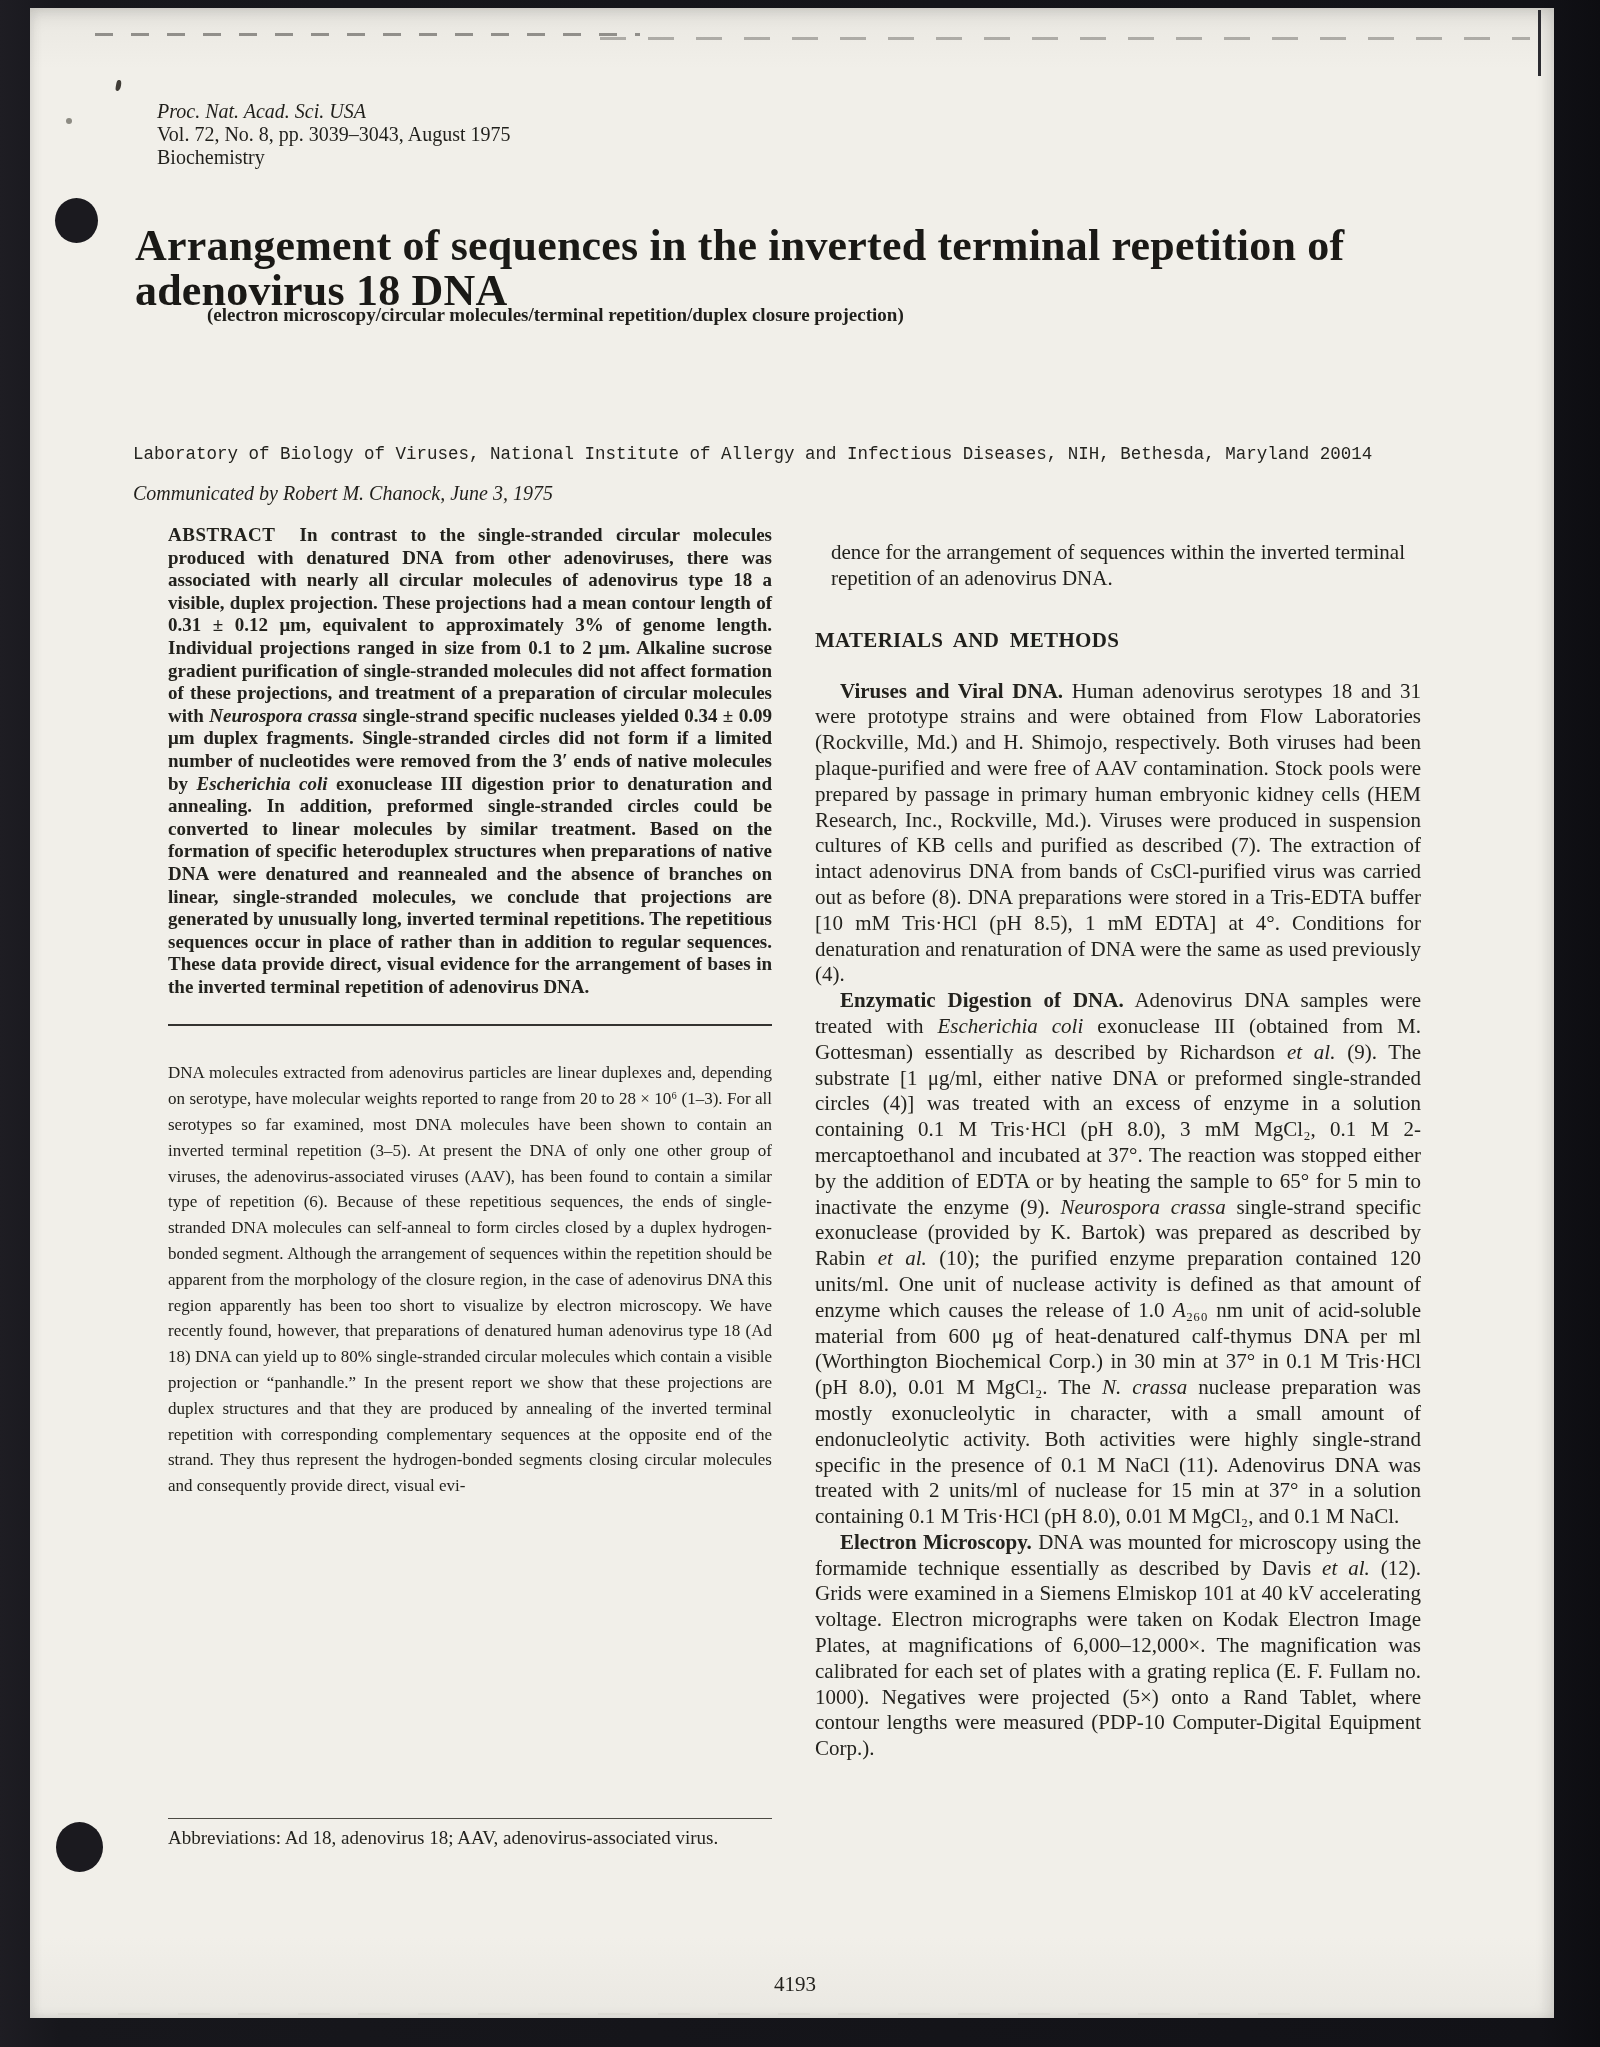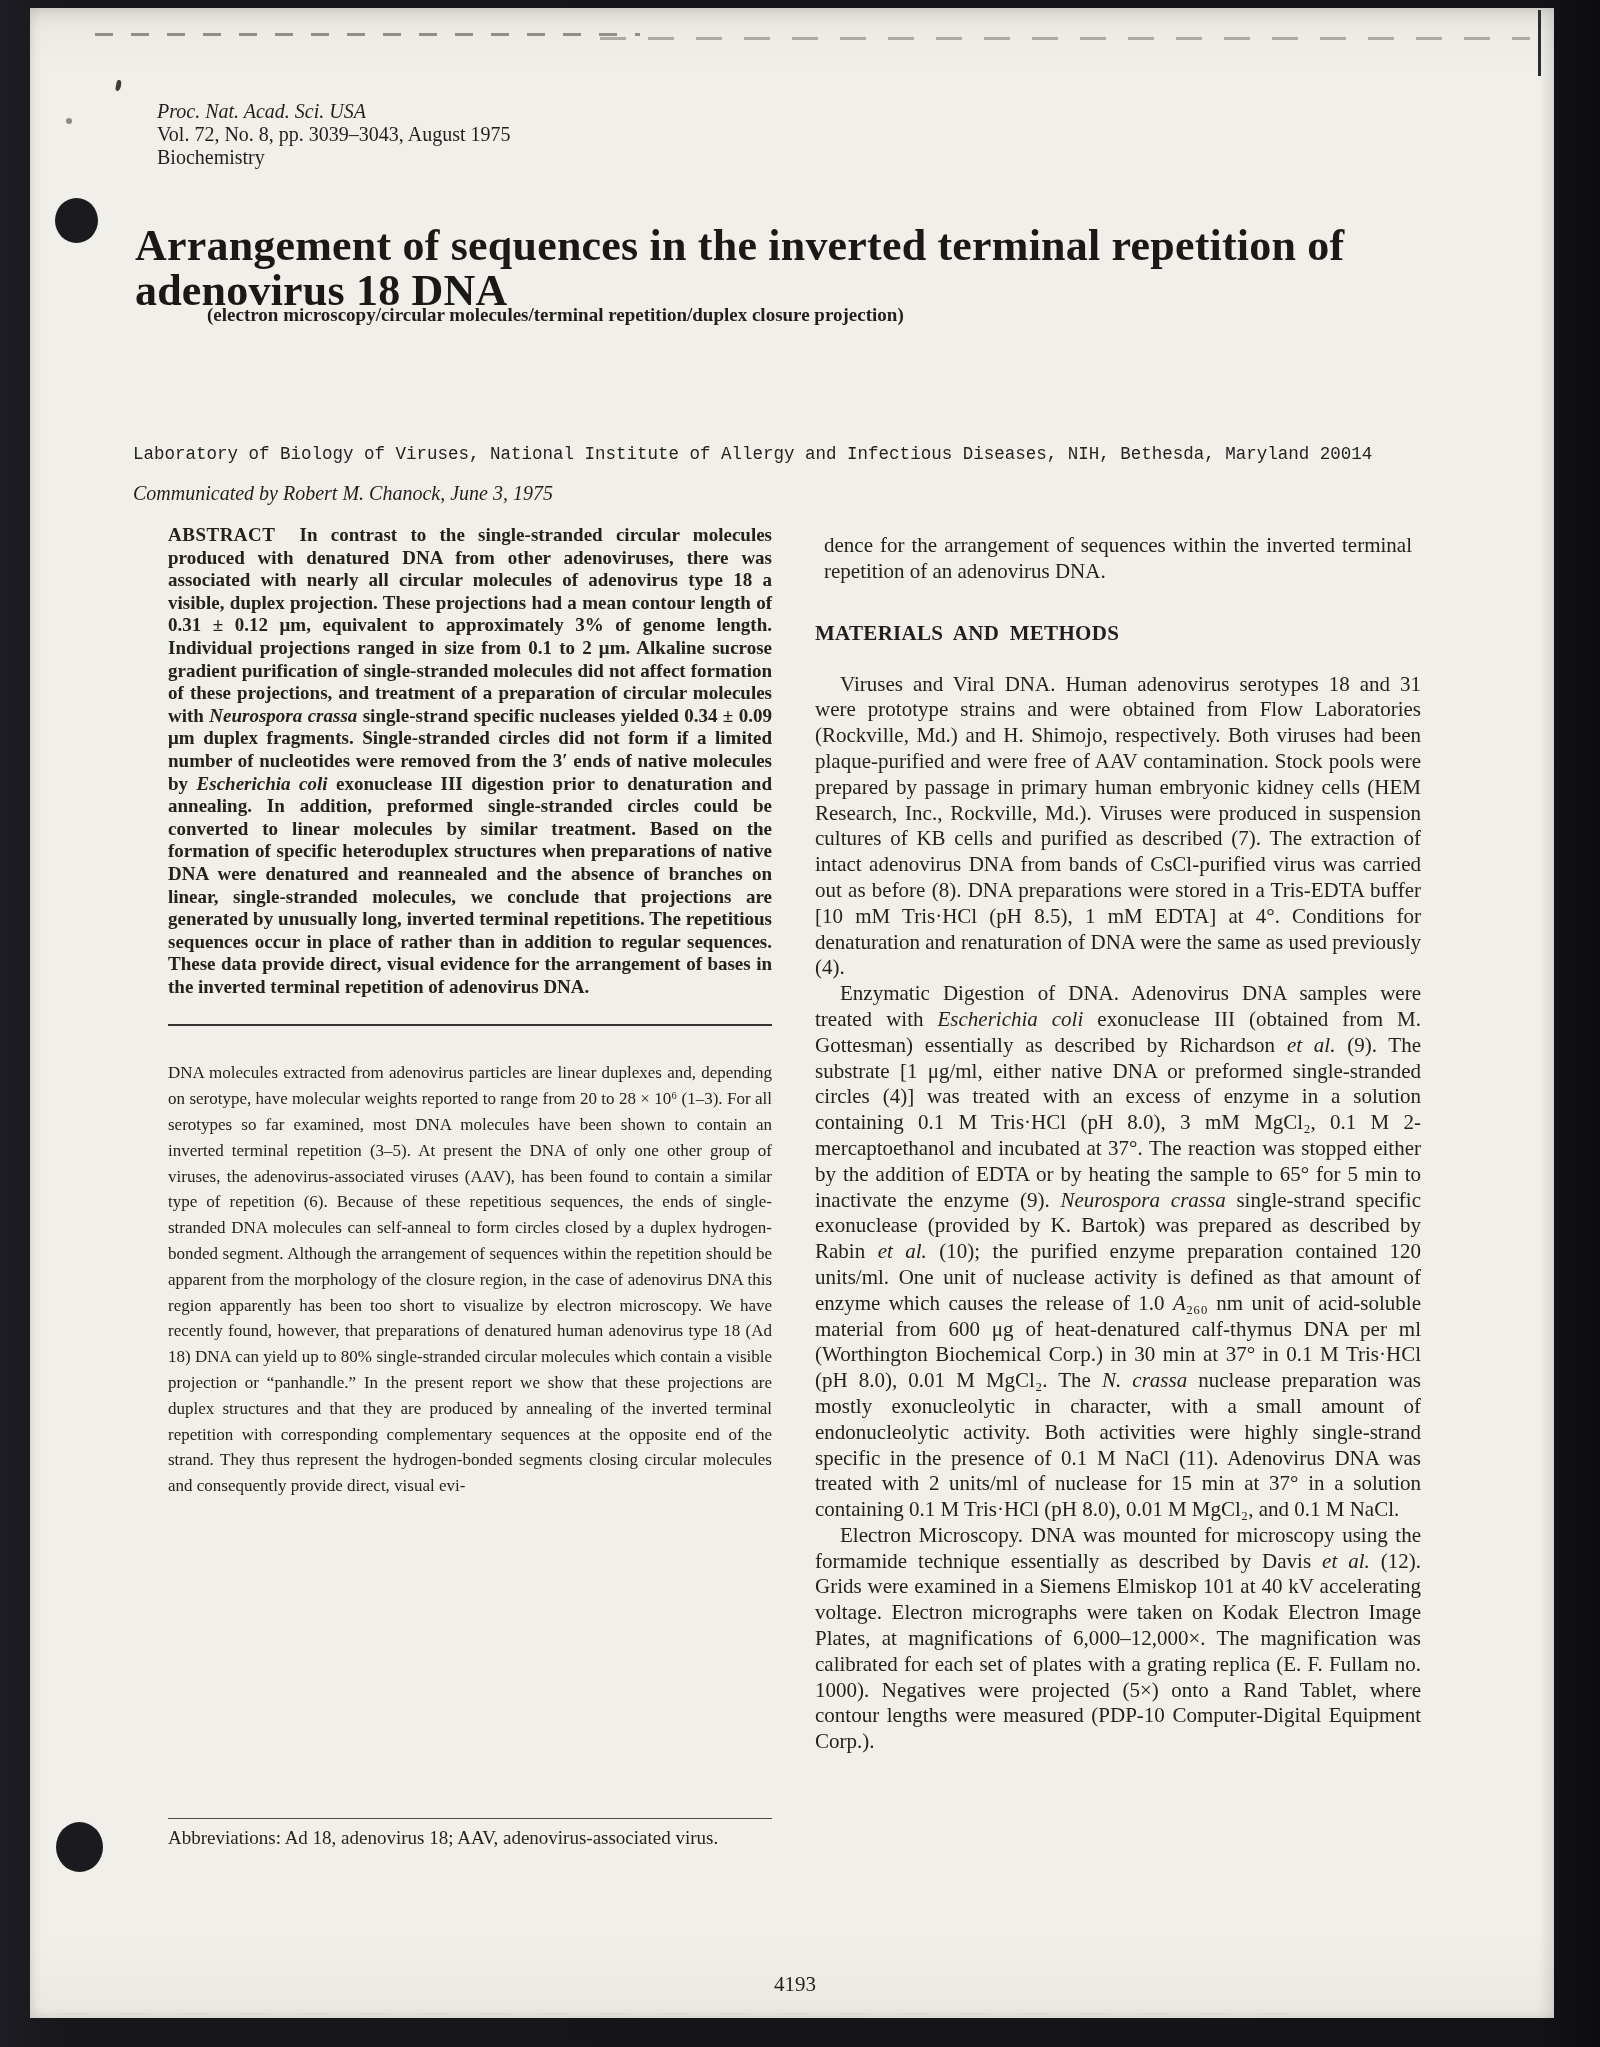--- a/index.html
+++ b/index.html
@@ -40,33 +40,33 @@
   .affiliation { position:absolute; left:103px; top:436px; font-size:17.5px; color:#24231f;font-family:Liberation Mono, monospace; }
   .communicated { position:absolute; left:103px; top:474px; font-size:20px; font-style:italic; color:#201f1b; }
 
   .col-left  { position:absolute; left:138px; top:516px; width:604px; }
   .col-right { position:absolute; left:785px; top:516px; width:606px; }
 
   .abstract { margin:0; font-size:19px; line-height:22.6px; font-weight:700; text-align:justify; color:#23221d; }
   .abs-label { letter-spacing:.5px; margin-right:24px; }
   .section-rule { border:none; border-top:2.5px solid #343330; margin:26px 0 0 0; width:100%; }
   .intro { margin:34px 0 0 0; font-size:17px; line-height:25.8px; text-align:justify; color:#23221d; }
-  .cont  { margin:9px; font-size:21px; line-height:25.8px; text-align:justify; color:#23221d; }
+  .cont  { margin:16px; font-size:21px; line-height:25.8px; text-align:justify; color:#23221d; }
   .mm-heading { margin:36px 0 26px 0; font-size:21px; font-weight:700; text-align:left;
     letter-spacing:.3px; word-spacing:5px; color:#201f1b; }
   .body-p { margin:0; font-size:21px; line-height:25.8px; text-align:justify; text-indent:25px; color:#23221d; }
 
   .footnote { position:absolute; left:138px; top:1810px; width:604px; }
   .footnote-rule { border:none; border-top:1.5px solid #4c4a44; margin:0 0 7px 0; width:100%; }
   .footnote-text { margin:0; font-size:19px; line-height:23px; text-align:justify; color:#24231e; }
   .pageno { position:absolute; left:138px; top:1964px; width:1254px; text-align:center;
     font-size:21px; color:#23221d; }
 
   .r-i { font-style:italic; }
-  .r-b { font-weight:400; }
+  .r-b { font-weight:700; }
 </style>
 </head>
 <body>
 
 <div class="paper">
 
   <div class="masthead">
     <div class="journal">Proc. Nat. Acad. Sci. USA</div>
     <div>Vol. 72, No. 8, pp. 3039–3043, August 1975</div>
     <div>Biochemistry</div>

